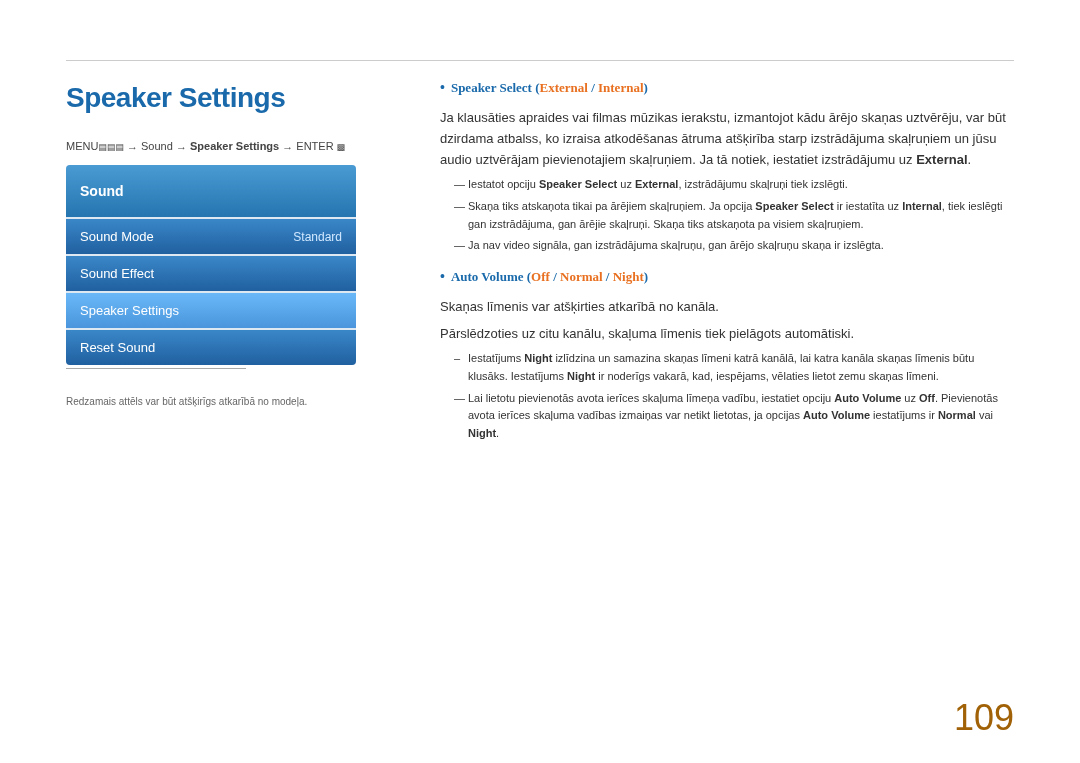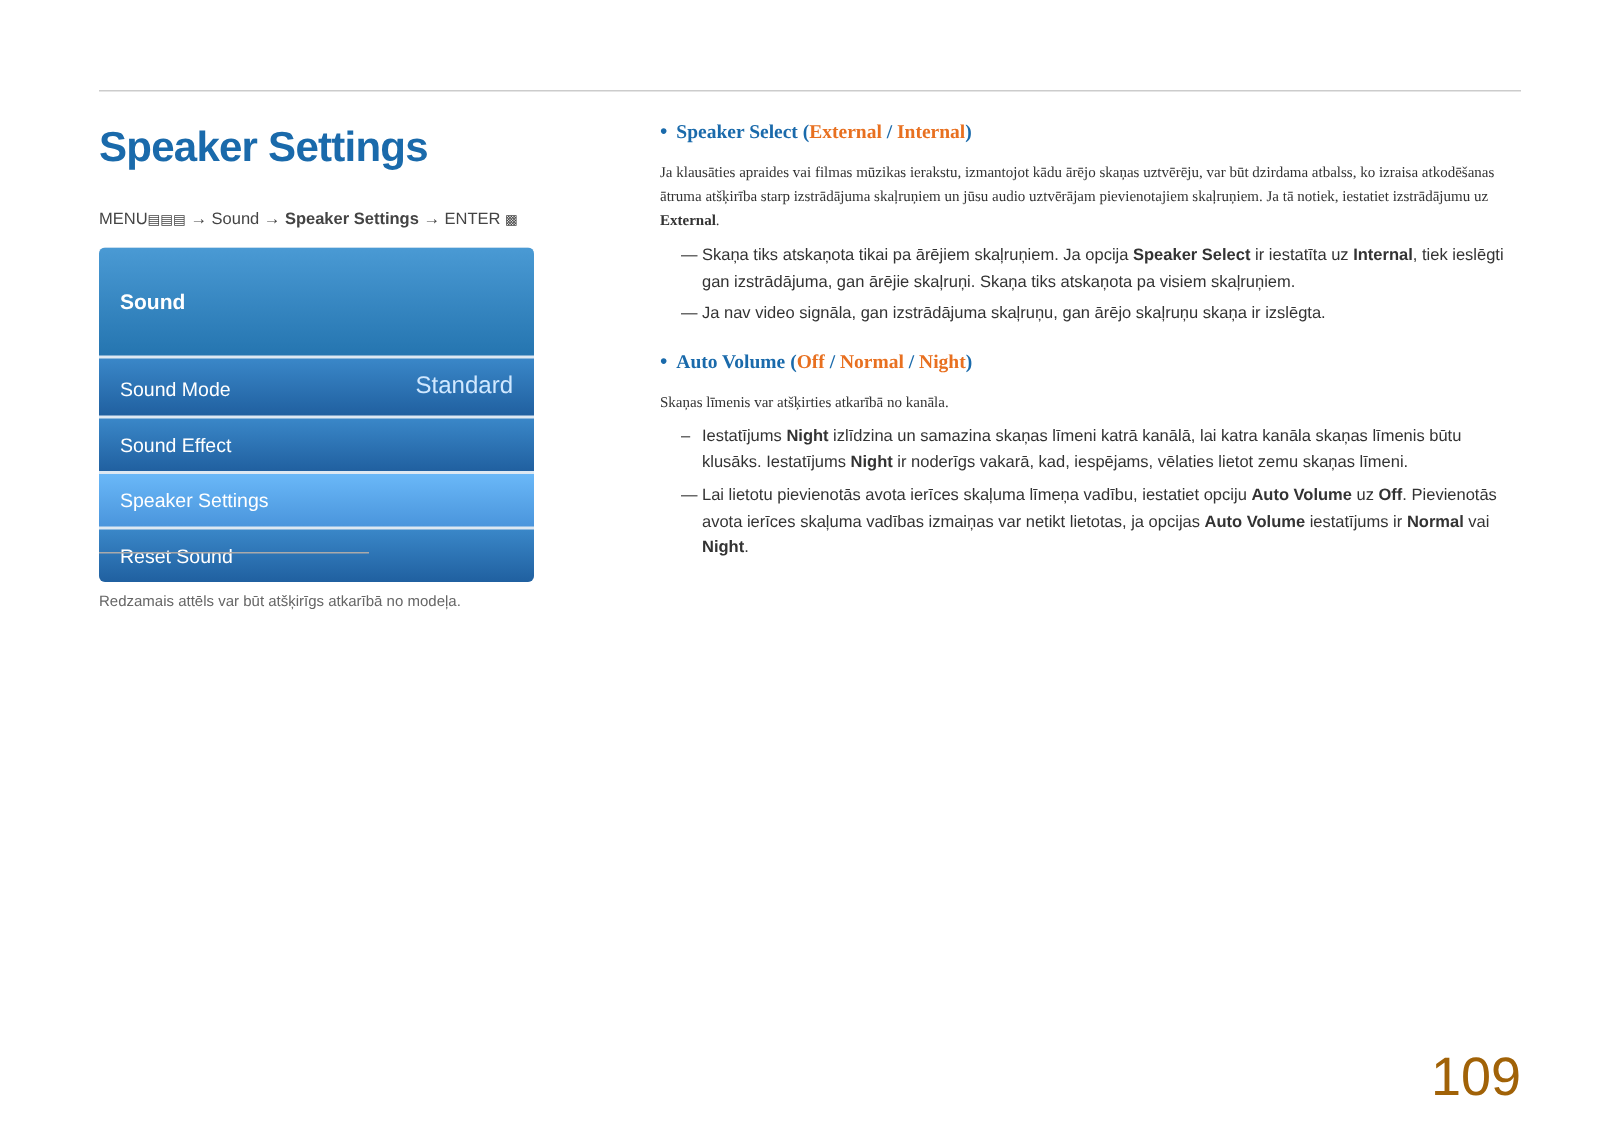--- a/index.html
+++ b/index.html
@@ -51,40 +51,40 @@
       background: rgba(30, 100, 170, 0.15);
       border-radius: 4px;
       overflow: hidden;
     }
 
     .menu-header {
       background: linear-gradient(180deg, #4a9ad4 0%, #2575b0 100%);
       color: #ffffff;
       font-size: 14px;
       font-weight: bold;
-      padding: 28px 14px;
+      padding: 18px 14px;
     }
 
     .menu-item {
       padding: 10px 14px;
       font-size: 13px;
       color: #ffffff;
       background: linear-gradient(180deg, #3a87c8 0%, #2060a0 100%);
       margin-top: 2px;
       display: flex;
       justify-content: space-between;
       align-items: flex-end;
     }
 
     .menu-item.selected {
       background: linear-gradient(180deg, #6ab8f8 0%, #4a95dc 100%);
     }
 
     .menu-item-value {
-      font-size: 16px;
+      font-size: 12px;
       color: #d0e8ff;
     }
 
     .footnote-line {
       position: absolute;
       top: 368px;
       left: 66px;
       width: 180px;
       height: 1px;
       background: #aaa;
@@ -108,25 +108,24 @@
 
     .section-title {
       font-size: 13px;
       font-weight: bold;
       color: #1a6aab;
       margin-bottom: 6px;
       font-family: Liberation Serif, serif;
     }
 
     .body-text {
-      font-size: 10px;
+      font-size: 13px;
       color: #333;
       line-height: 1.6;
       margin-bottom: 6px;
-      font-family: Liberation Serif, serif;
     }
 
     .indent-block {
       margin-left: 14px;
       margin-bottom: 4px;
     }
 
     .dash-item {
       font-size: 11px;
       color: #333;
@@ -233,33 +232,35 @@
     <div class="bullet-row">
       <span class="bullet">•</span>
       <span class="section-title">
         <span class="bold-blue">Speaker Select (</span><span class="bold-orange">External</span><span class="bold-blue"> / </span><span class="bold-orange">Internal</span><span class="bold-blue">)</span>
       </span>
     </div>
     <div class="body-text">
       Ja klausāties apraides vai filmas mūzikas ierakstu, izmantojot kādu ārējo skaņas uztvērēju, var būt dzirdama atbalss, ko izraisa atkodēšanas ātruma atšķirība starp izstrādājuma skaļruņiem un jūsu audio uztvērājam pievienotajiem skaļruņiem. Ja tā notiek, iestatiet izstrādājumu uz <strong>External</strong>.
     </div>
     <div class="indent-block">
+      <div class="em-line">Iestatot opciju <strong>Speaker Select</strong> uz <strong>External</strong>, izstrādājumu skaļruņi tiek izslēgti.</div>
       <div class="em-line">Skaņa tiks atskaņota tikai pa ārējiem skaļruņiem. Ja opcija <strong>Speaker Select</strong> ir iestatīta uz <strong>Internal</strong>, tiek ieslēgti gan izstrādājuma, gan ārējie skaļruņi. Skaņa tiks atskaņota pa visiem skaļruņiem.</div>
       <div class="em-line">Ja nav video signāla, gan izstrādājuma skaļruņu, gan ārējo skaļruņu skaņa ir izslēgta.</div>
     </div>
   </div>
 
   <div class="bullet-section">
     <div class="bullet-row">
       <span class="bullet">•</span>
       <span class="section-title">
         <span class="bold-blue">Auto Volume (</span><span class="bold-orange">Off</span><span class="bold-blue"> / </span><span class="bold-orange">Normal</span><span class="bold-blue"> / </span><span class="bold-orange">Night</span><span class="bold-blue">)</span>
       </span>
     </div>
     <div class="body-text">Skaņas līmenis var atšķirties atkarībā no kanāla.</div>
+    <div class="body-text">Pārslēdzoties uz citu kanālu, skaļuma līmenis tiek pielāgots automātiski.</div>
     <div class="indent-block">
       <div class="dash-item">Iestatījums <strong>Night</strong> izlīdzina un samazina skaņas līmeni katrā kanālā, lai katra kanāla skaņas līmenis būtu klusāks. Iestatījums <strong>Night</strong> ir noderīgs vakarā, kad, iespējams, vēlaties lietot zemu skaņas līmeni.</div>
     </div>
     <div class="indent-block">
       <div class="em-line">Lai lietotu pievienotās avota ierīces skaļuma līmeņa vadību, iestatiet opciju <strong>Auto Volume</strong> uz <strong>Off</strong>. Pievienotās avota ierīces skaļuma vadības izmaiņas var netikt lietotas, ja opcijas <strong>Auto Volume</strong> iestatījums ir <strong>Normal</strong> vai <strong>Night</strong>.</div>
     </div>
   </div>
 
 </div>
 

